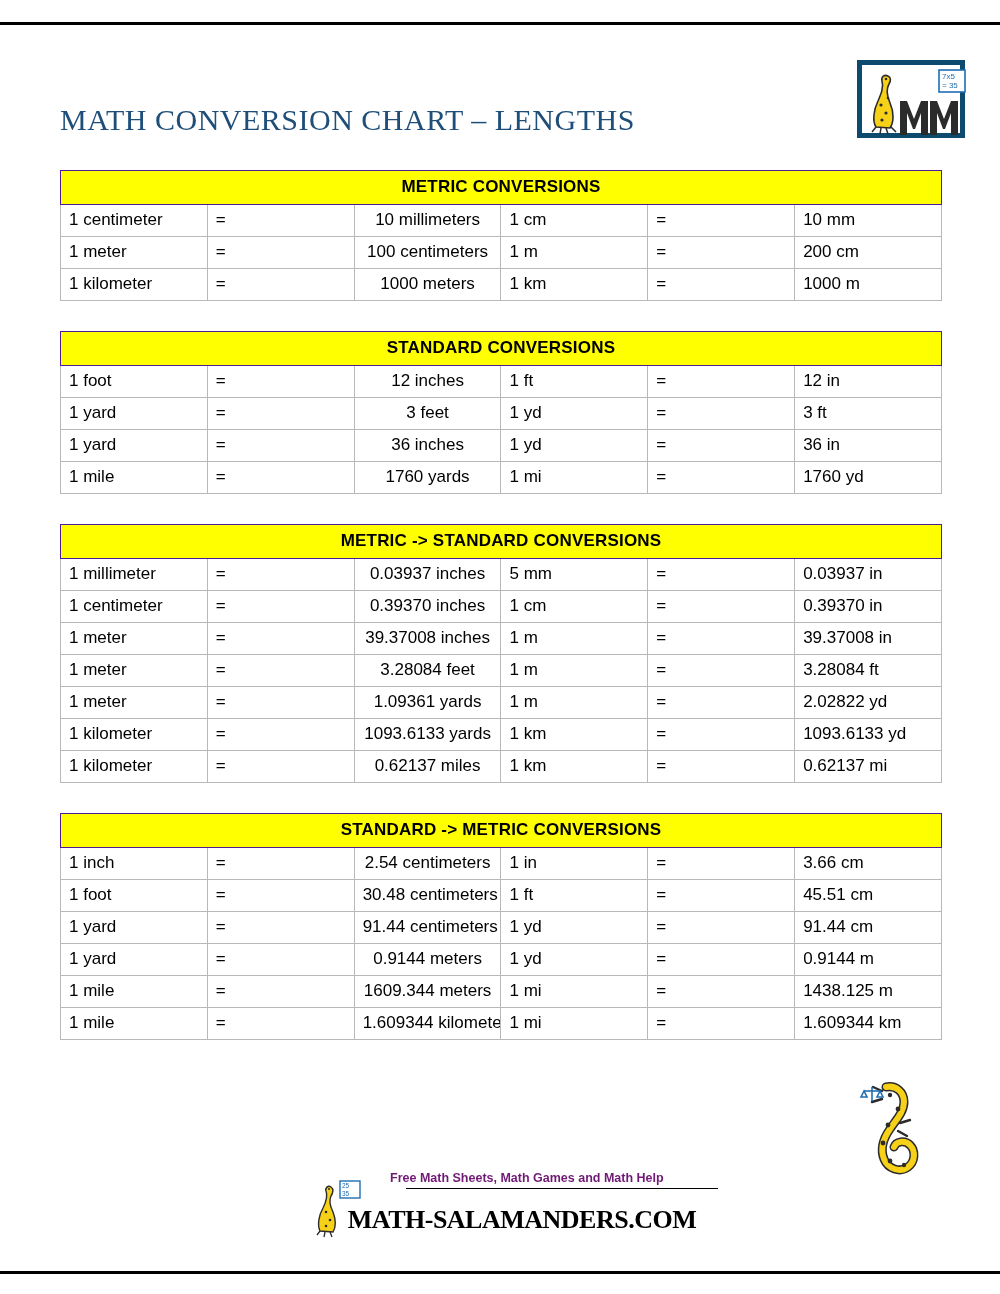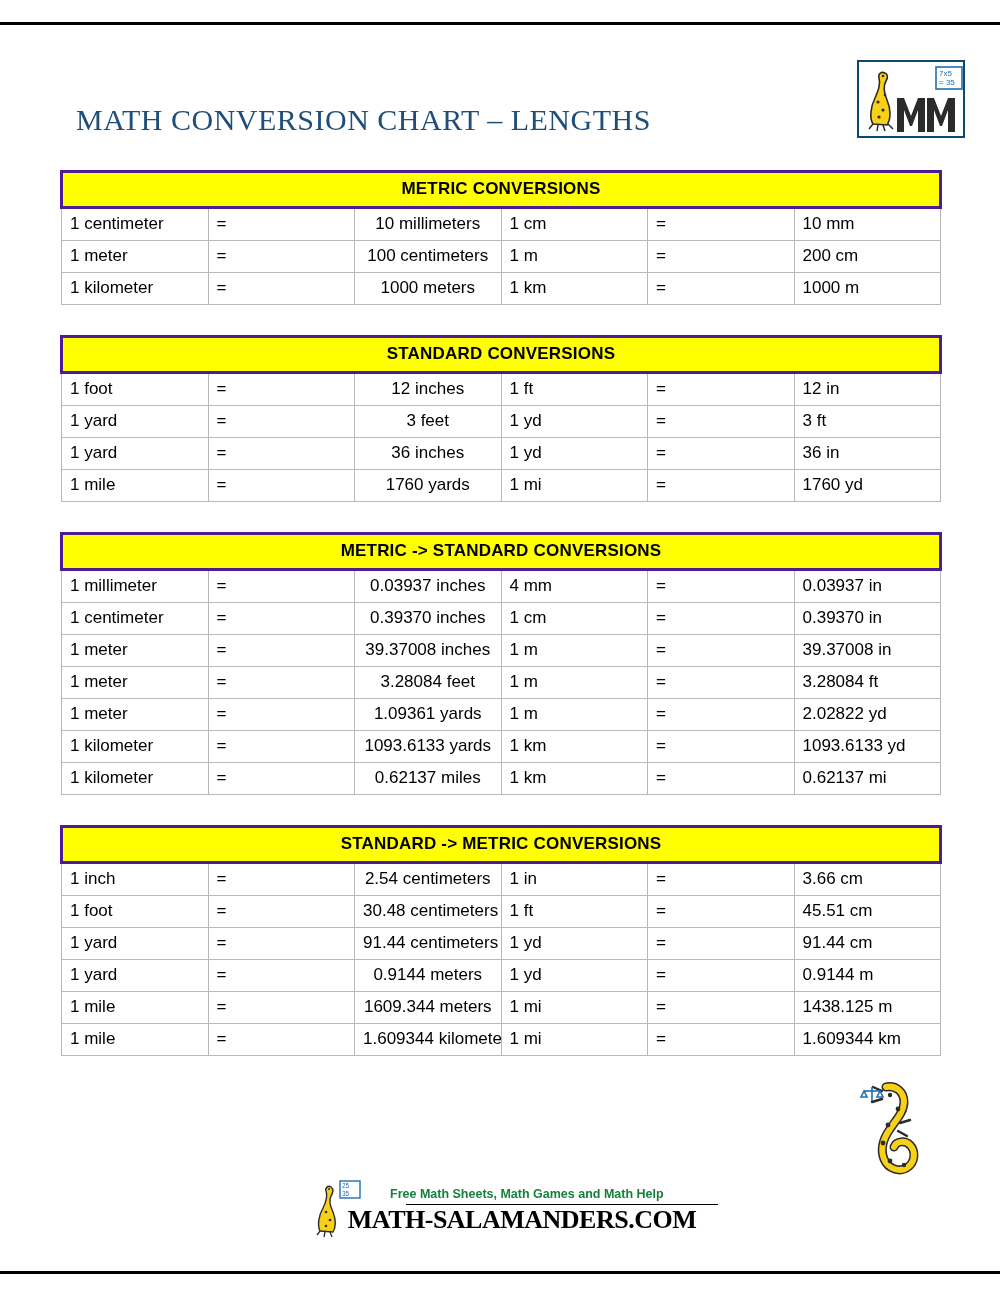--- a/index.html
+++ b/index.html
@@ -32,60 +32,59 @@
     left: 0;
     right: 0;
     bottom: 23px;
   }
   .logo-box {
     position: absolute;
     top: 35px;
     right: 35px;
     width: 108px;
     height: 78px;
-    border: 2px solid #0c4a6e;
+    border: 5px solid #0c4a6e;
     background: #fff;
     box-sizing: border-box;
   }
   .logo-inner {
     position: relative;
     width: 100%;
     height: 100%;
   }
   .title {
     position: absolute;
     top: 78px;
     left: 60px;
     font-family: "Liberation Serif", serif;
     font-size: 30px;
     color: #1f4e79;
     letter-spacing: 0.5px;
     white-space: nowrap;
-    margin-left: 16px;
   }
   .tables {
     position: absolute;
     top: 145px;
     left: 60px;
     width: 882px;
   }
   table.conv {
     border-collapse: collapse;
     width: 882px;
     margin-bottom: 30px;
     table-layout: fixed;
   }
   table.conv th.section {
     background: #ffff00;
     color: #000;
     font-size: 17px;
     font-weight: bold;
     text-align: center;
     padding: 6px 0 7px 0;
-    border: 3px solid #4c1d95;
+    border: 1px solid #4c1d95;
     letter-spacing: 0.2px;
   }
   table.conv td {
     border: 1px solid #b8b8b8;
     font-size: 17px;
     color: #000;
     padding: 5px 8px 6px 8px;
     height: 20px;
     vertical-align: middle;
     background: #fff;
@@ -110,39 +109,39 @@
     position: absolute;
     left: 308px;
     bottom: 10px;
     width: 410px;
     text-align: center;
   }
   .footer-tagline {
     font-family: "Liberation Sans", sans-serif;
     font-size: 12.5px;
     font-weight: bold;
-    color: #15803d;
+    color: #701a75;
     margin-left: 82px;
     text-align: left;
     white-space: nowrap;
   }
   .footer-rule {
     position: absolute;
     left: 98px;
     top: 17px;
     width: 312px;
     border-top: 1px solid #000;
   }
   .footer-url {
     font-family: "Liberation Serif", serif;
     font-size: 26px;
     font-weight: bold;
     color: #000;
     letter-spacing: -0.5px;
-    margin-top: 4px;
+    margin-top: 20px;
     margin-left: 18px;
     white-space: nowrap;
   }
   .salamander-big {
     position: absolute;
     right: 58px;
     bottom: 36px;
     width: 100px;
     height: 130px;
   }
@@ -274,21 +273,21 @@
       <thead>
         <tr>
           <th class="section" colspan="6">METRIC -&gt; STANDARD CONVERSIONS</th>
         </tr>
       </thead>
       <tbody>
         <tr>
           <td class="c1">1 millimeter</td>
           <td class="c2">=</td>
           <td class="c3">0.03937 inches</td>
-          <td class="c4">4 mm</td>
+          <td class="c4">5 mm</td>
           <td class="c5">=</td>
           <td class="c6">0.03937 in</td>
         </tr>
         <tr>
           <td class="c1">1 centimeter</td>
           <td class="c2">=</td>
           <td class="c3">0.39370 inches</td>
           <td class="c4">1 cm</td>
           <td class="c5">=</td>
           <td class="c6">0.39370 in</td>

